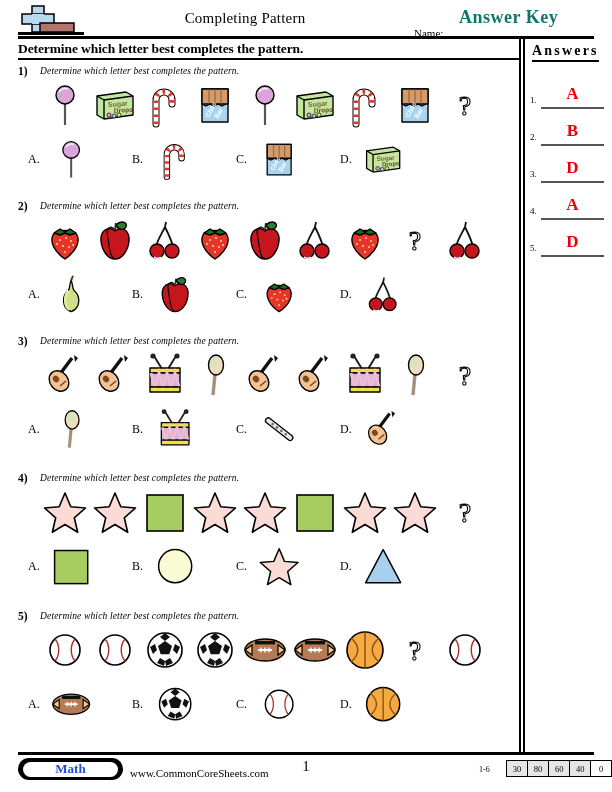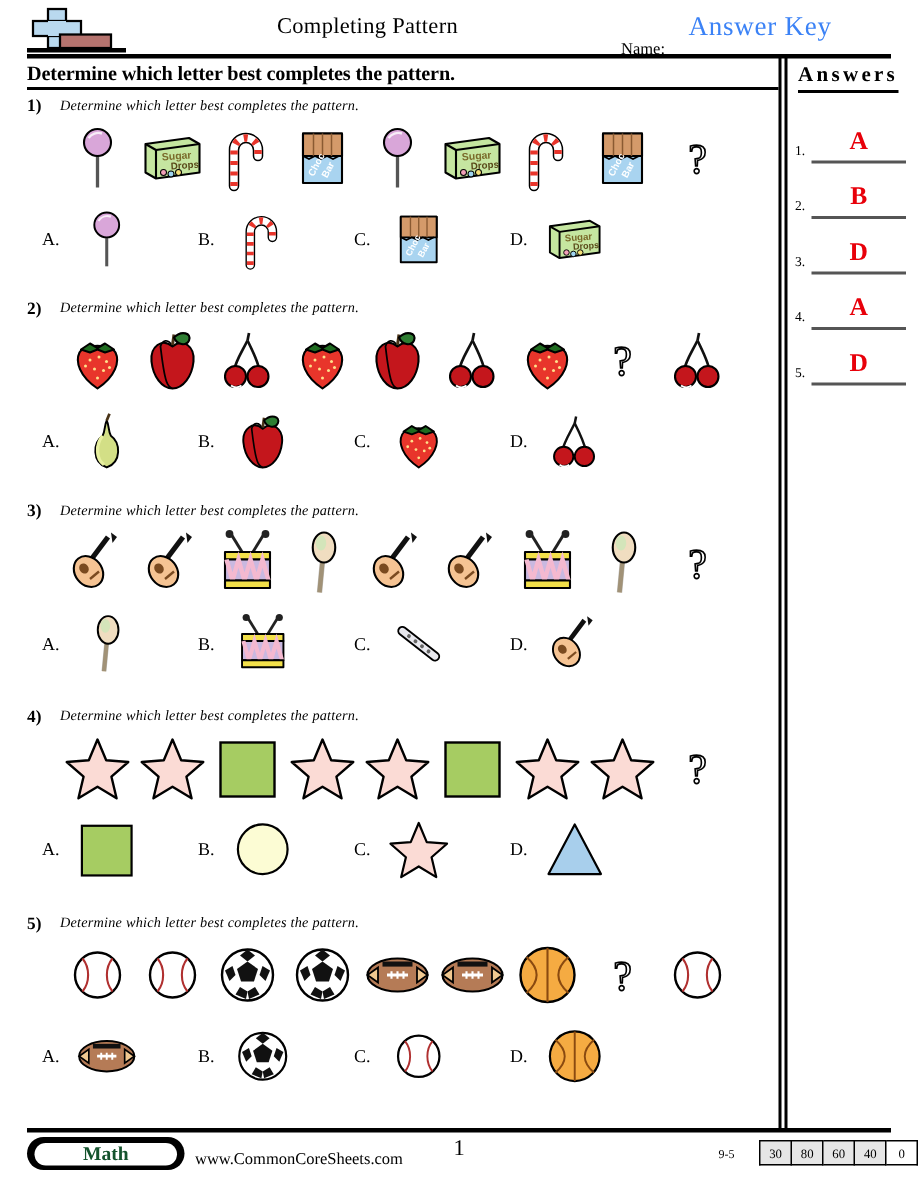--- a/index.html
+++ b/index.html
@@ -3,21 +3,21 @@
 <meta charset="utf-8">
 <style>
   html,body{margin:0;padding:0;background:#fff;}
   body{width:612px;height:792px;position:relative;font-family:"Liberation Serif",serif;color:#000;overflow:hidden;}
 
   
   #header{position:absolute;left:0;top:0;width:612px;height:38px;padding-left:24px;}
   #logo{position:absolute;left:18px;top:4px;width:66px;height:32px;}
   #title{position:absolute;left:0;top:10px;width:490px;text-align:center;font-size:15px;letter-spacing:.2px;}
   #name-label{position:absolute;left:414px;top:14px;font-size:11px;margin-top:13px;}
-  #name-value{position:absolute;left:459px;top:7px;font-size:18px;font-weight:normal;color:#3b82f6;letter-spacing:.5px;}
+  #name-value{position:absolute;left:459px;top:7px;font-size:18px;font-weight:bold;color:#0f766e;letter-spacing:.5px;}
   #header-rule{position:absolute;left:18px;top:36px;width:576px;height:3px;background:#000;}
 
   
   #directions{position:absolute;left:18px;top:41px;font-size:13.5px;font-weight:bold;letter-spacing:-.1px;}
   #dir-rule{position:absolute;left:18px;top:58px;width:501px;height:1.5px;background:#000;}
 
   
   #ans-col{position:absolute;left:519px;top:38px;width:78px;height:715px;padding-left:28px;}
   #ans-divider1{position:absolute;left:0;top:0;width:2px;height:715px;background:#000;}
   #ans-divider2{position:absolute;left:4px;top:0;width:2px;height:715px;background:#000;}
@@ -37,21 +37,21 @@
   .choice-row{position:absolute;left:28px;top:72px;height:44px;display:flex;align-items:center;}
   .choice{display:flex;align-items:center;width:104px;flex:0 0 104px;}
   .choice-letter{font-size:12px;width:22px;flex:0 0 22px;}
   .choice-art{width:74px;height:44px;display:flex;align-items:center;justify-content:flex-start;}
 
   
   #footer{position:absolute;left:0;top:752px;width:612px;height:40px;}
   #foot-rule{position:absolute;left:18px;top:0px;width:576px;height:2.5px;background:#000;}
   #math-badge{position:absolute;left:18px;top:6px;width:105px;height:22px;background:#000;border-radius:11px;
               display:flex;align-items:center;justify-content:center;}
-  #math-badge span{background:#fff;color:#14532d;border-radius:9px;width:95px;height:15px;
+  #math-badge span{background:#fff;color:#1d4ed8;border-radius:9px;width:95px;height:15px;
               display:flex;align-items:center;justify-content:center;font-size:13px;font-weight:bold;
               font-family:"Liberation Serif",serif;}
   #site{position:absolute;left:130px;top:15px;font-size:11px;}
   #pagenum{position:absolute;left:0;top:6px;width:612px;text-align:center;font-size:15px;}
   #score-range{position:absolute;left:479px;top:13px;font-size:8px;}
   #score-table{position:absolute;left:506px;top:8px;border-collapse:collapse;}
   #score-table td{border:1px solid #000;width:19px;height:13px;text-align:center;font-size:8.5px;background:#e6e6e6;}
   #score-table td:last-child{background:#fff;}
 </style>
 </head>
@@ -791,21 +791,21 @@
     </div>
 </div>
 
 <div id="footer">
   <div id="foot-rule"></div>
   <div id="math-badge">
     <span>Math</span>
   </div>
   <div id="site">www.CommonCoreSheets.com</div>
   <div id="pagenum">1</div>
-  <div id="score-range">9-5</div>
+  <div id="score-range">1-6</div>
   <table id="score-table">
       <tbody>
         <tr>
     <td>30</td>
     <td>80</td>
     <td>60</td>
     <td>40</td>
     <td>0</td>
   </tr>
       </tbody>

